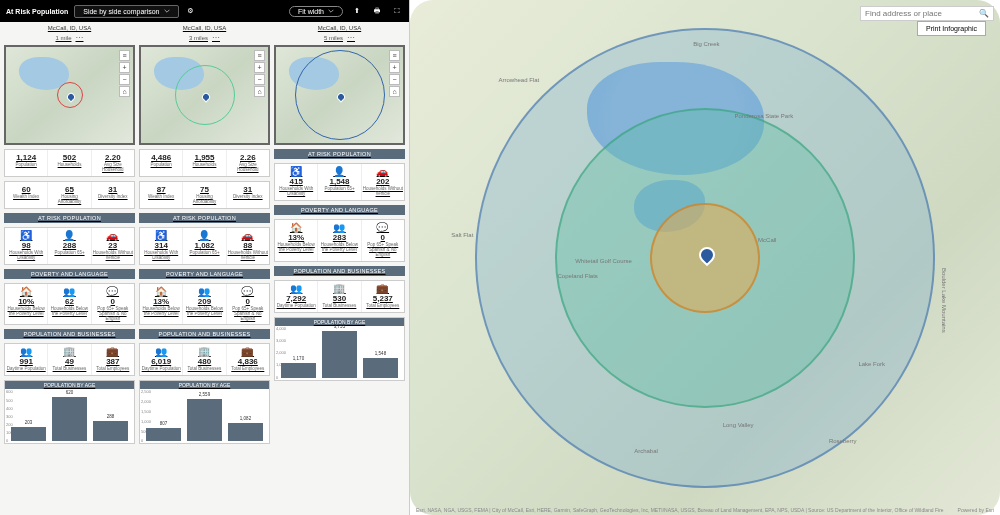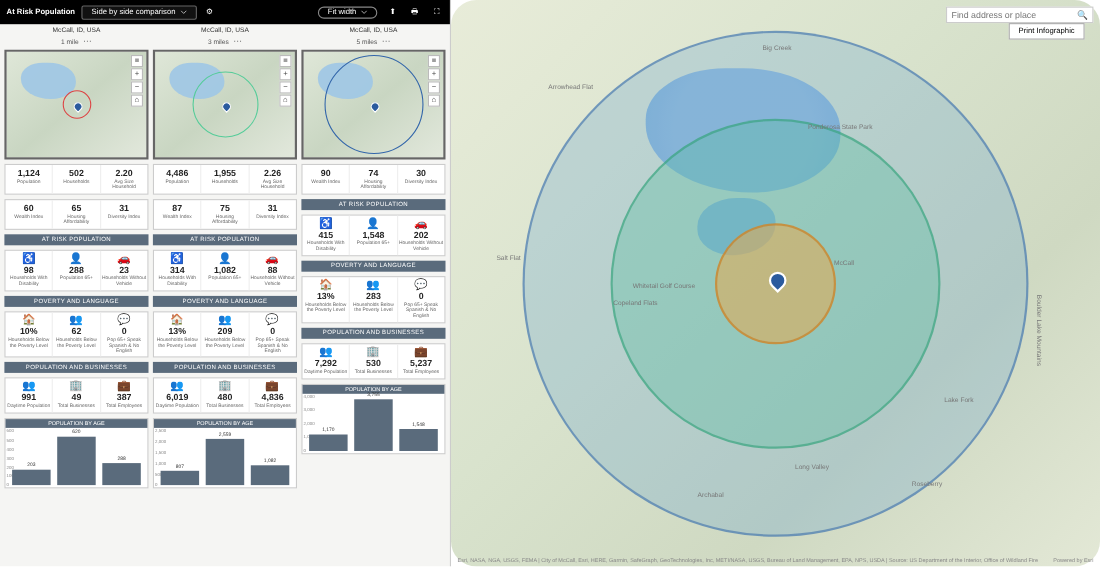--- a/index.html
+++ b/index.html
@@ -1,18 +1,18 @@
 <!DOCTYPE html>
 <html><head>
 <meta charset="utf-8">
 <style>
   * { box-sizing: border-box; margin: 0; padding: 0; }
   body { font-family: Arial, Helvetica, sans-serif; width: 1000px; height: 515px; overflow: hidden; position: relative; }
   .app { display: flex; width: 100%; height: 100%; }
-  .left { width: 410px; height: 100%; background: #f5f5f3; border-right: 1px solid #ccc; display: flex; flex-direction: column; }
+  .left { width: 410px; height: 100%; background: #f5f5f3; border-right: 1px solid #ccc; display: flex; flex-direction: column; text-decoration: underline; }
   .right { flex: 1; position: relative; background: linear-gradient(135deg,#e8ecd9,#d9e3cd 40%,#cfd9c2 70%,#e3e8d6); border-radius: 23px; }
   
   .topbar { background: #000; color: #fff; height: 22px; display: flex; align-items: center; font-size: 7px; padding: 0 6px; gap: 6px; }
   .topbar .title { font-weight: 600; }
   .dropdown { border: 1px solid #666; background: #111; padding: 2px 8px; border-radius: 2px; display: flex; align-items: center; gap: 4px; cursor: pointer; }
   .right-ctrls { margin-left: auto; display: flex; gap: 8px; align-items: center; }
   .fitbtn { border: 1px solid #888; padding: 1px 8px; border-radius: 8px; display: flex; align-items: center; gap: 4px; cursor: pointer; }
   .iconbtn { width: 12px; height: 12px; display: flex; align-items: center; justify-content: center; cursor: pointer; }
   
   .print-popup { position: absolute; top: 21px; right: 14px; background: #fff; border: 1px solid #aaa; font-size: 7px; padding: 3px 8px; cursor: pointer; z-index: 5; }
@@ -356,37 +356,20 @@
     <div class="lake"></div>
     <div class="ring ring-blue"></div>
     <div class="pin"></div>
     <div class="mapctrl">
       <div>≡</div>
       <div>+</div>
       <div>−</div>
       <div>⌂</div>
     </div>
   </div>
-          <div class="statrow ">
-            <div class="stat">
-
-      <div class="v">90</div>
-      <div class="l">Wealth Index</div>
-    </div>
-            <div class="stat">
-
-      <div class="v">74</div>
-      <div class="l">Housing Affordability</div>
-    </div>
-            <div class="stat">
-
-      <div class="v">30</div>
-      <div class="l">Diversity Index</div>
-    </div>
-          </div>
           <div class="section-h">AT RISK POPULATION</div>
           <div class="statrow iconrow">
             <div class="stat">
       <div class="ico">♿</div>
       <div class="v">415</div>
       <div class="l">Households With Disability</div>
     </div>
             <div class="stat">
       <div class="ico">👤</div>
       <div class="v">1,548</div>

